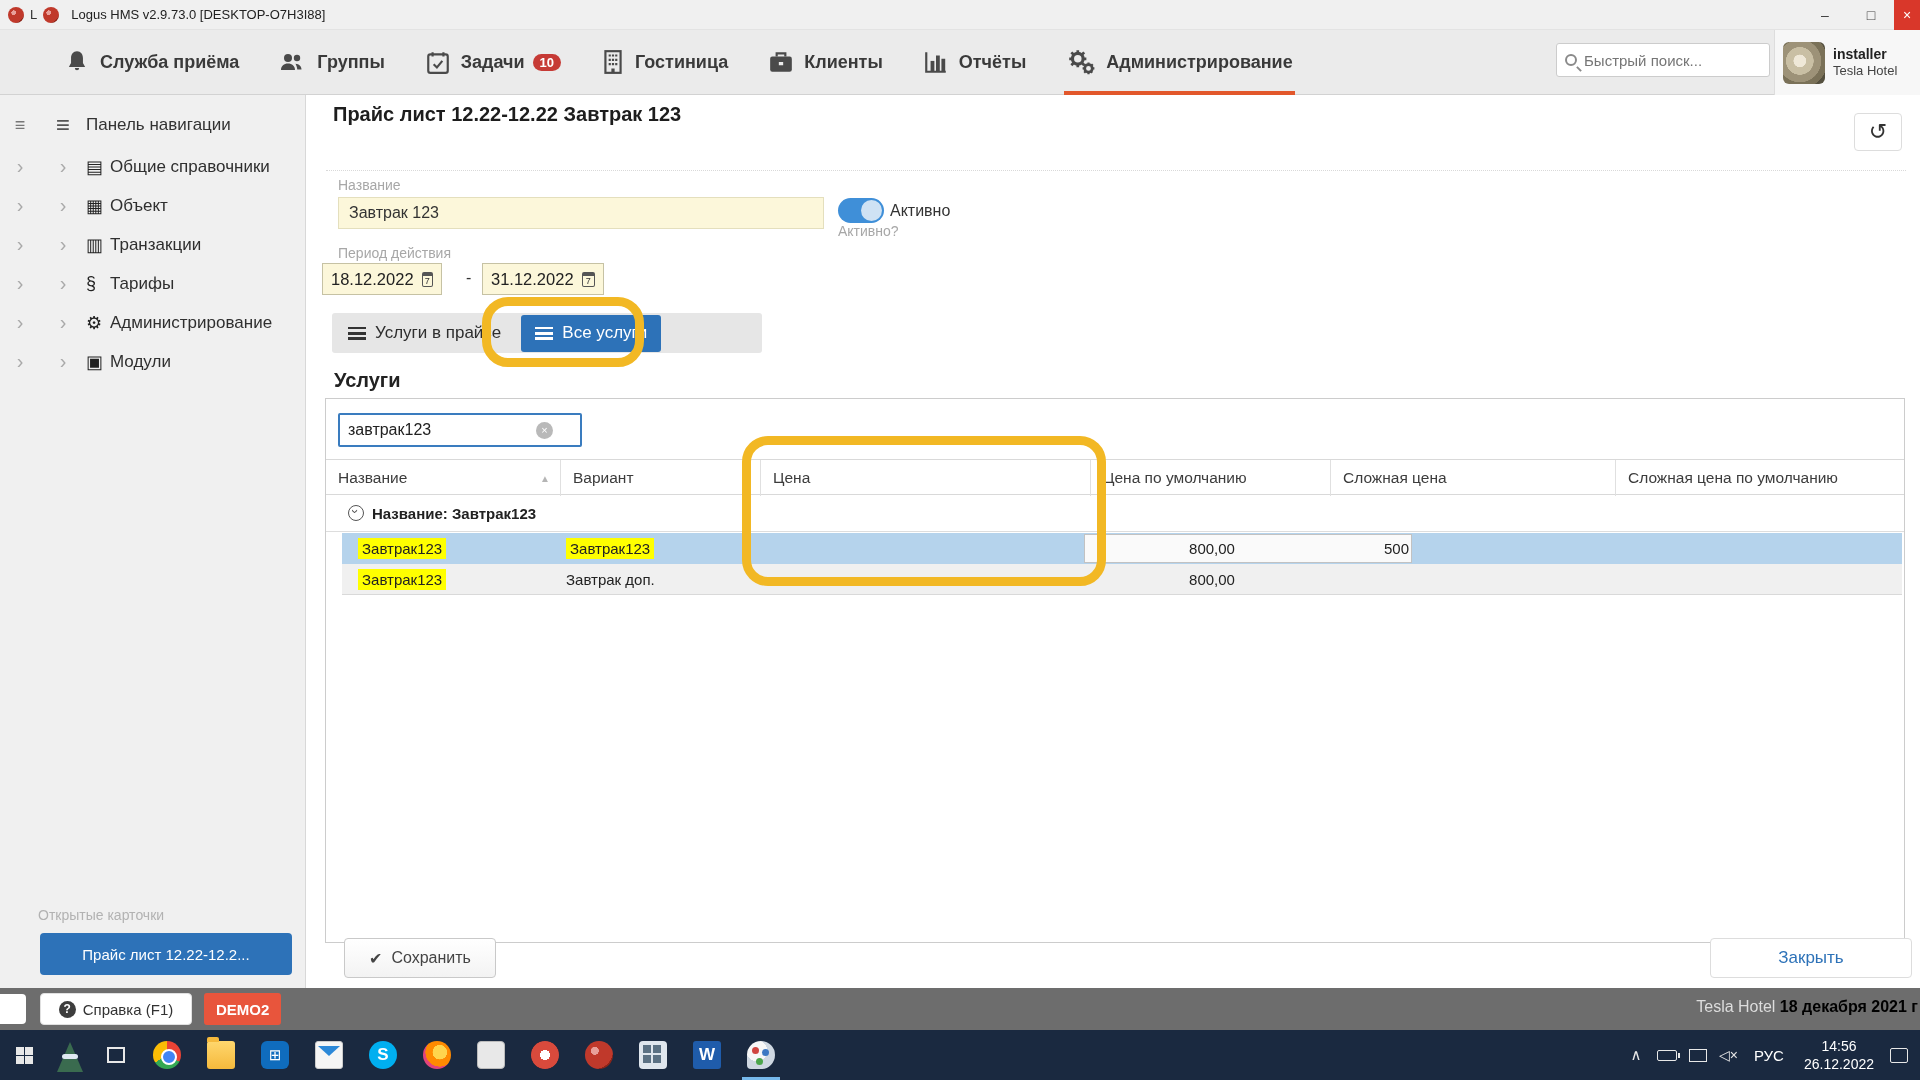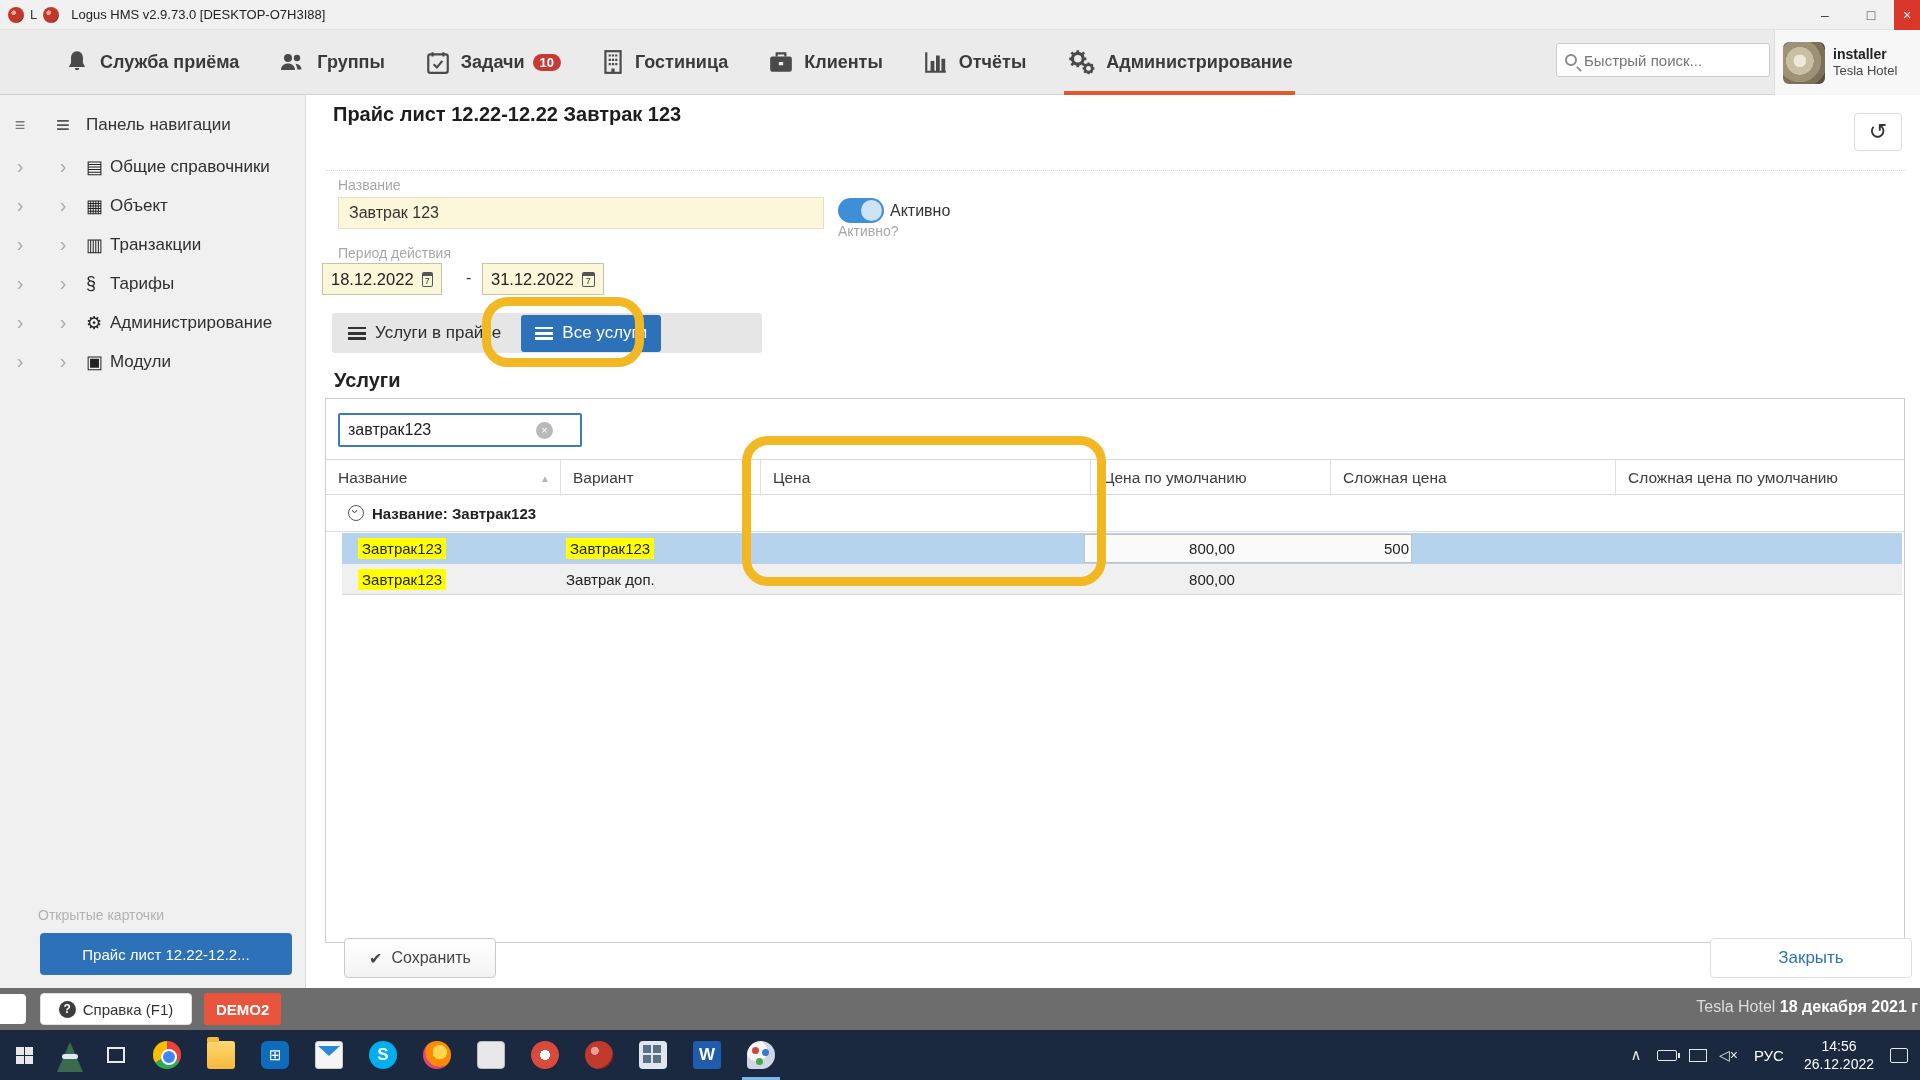--- a/index.html
+++ b/index.html
@@ -104,21 +104,21 @@
   .ann-tab { left:482px; top:297px; width:162px; height:70px; }
   .ann-col { left:742px; top:436px; width:364px; height:150px; }
 
   
   .statusbar { position:absolute; left:0; top:988px; width:1920px; height:42px; background:#6d6d6d; }
   .stub { position:absolute; left:-14px; top:6px; width:40px; height:30px; background:#fff; border-radius:4px; }
   .help-btn { position:absolute; left:40px; top:5px; width:152px; height:32px; background:#fff; border:1px solid #e0e0e0; border-radius:4px; font-size:15px; color:#333; display:flex; align-items:center; justify-content:center; gap:7px; cursor:pointer; }
   .q-ico { width:17px; height:17px; background:#3d3d3d; color:#fff; border-radius:50%; font-size:12px; line-height:17px; text-align:center; font-weight:bold; }
   .demo-badge { position:absolute; left:204px; top:5px; height:32px; background:#e8553c; color:#fff; font-size:15px; font-weight:bold; display:flex; align-items:center; padding:0 12px; border-radius:3px; }
   .status-right { position:absolute; right:2px; top:10px; font-size:16px; color:#ddd; white-space:nowrap; }
-  .status-right b { color:#ffffff; }
+  .status-right b { color:#000000; }
 
   
   .taskbar { position:absolute; left:0; top:1030px; width:1920px; height:50px; background:#1a2940; display:flex; align-items:center; }
   .startbtn { width:48px; height:50px; display:flex; align-items:center; justify-content:center; cursor:pointer; }
   .winlogo { width:17px; height:17px; display:grid; grid-template-columns:8px 8px; grid-template-rows:8px 8px; gap:1px; }
   .winlogo span { background:#e8e8e8; }
   .tb-search { width:334px; height:50px; background:#f2f2f2; display:flex; align-items:center; padding:0 10px; gap:10px; }
   .tb-search .txt { font-size:15px; color:#555; }
   .tree-ico { width:44px; height:50px; display:flex; align-items:flex-end; justify-content:center; cursor:pointer; position:relative; }
   .tree { width:0; height:0; border-left:13px solid transparent; border-right:13px solid transparent; border-bottom:30px solid #3a6b4f; margin-bottom:8px; position:relative; }

